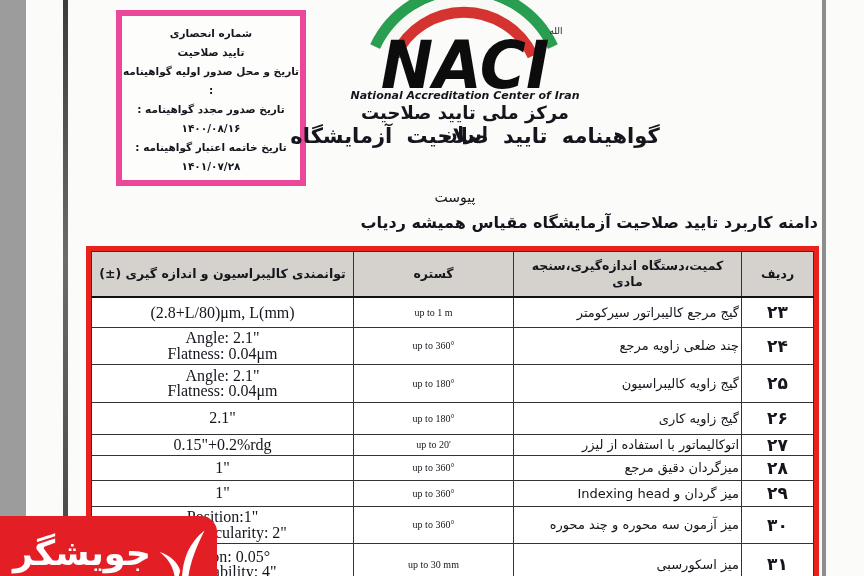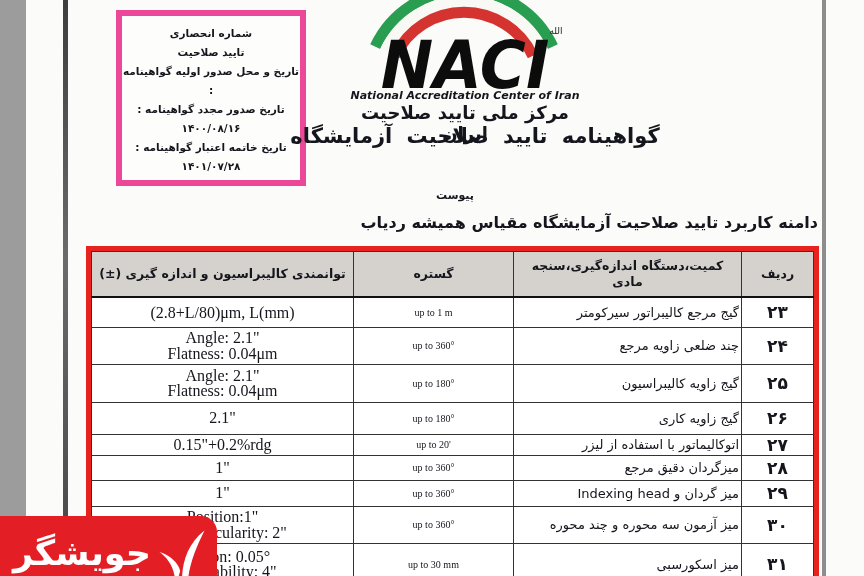--- a/index.html
+++ b/index.html
@@ -19,21 +19,21 @@
   .naci{position:absolute;left:352px;top:30px;width:226px;text-align:center;font-size:66px;
         line-height:72px;font-weight:bold;font-style:italic;transform:scaleX(.95);color:#0c0c0c;z-index:4;}
   .tag-en{position:absolute;left:330px;top:89px;width:270px;text-align:center;font-size:11px;
           font-weight:bold;font-style:italic;line-height:13px;z-index:3;}
   .tag-fa{position:absolute;left:352px;top:102px;width:226px;text-align:center;font-size:18px;
           font-weight:bold;direction:rtl;z-index:3;}
   
   .doc-title{position:absolute;left:160px;right:74px;top:124px;text-align:center;direction:rtl;
              font-size:21px;font-weight:600;word-spacing:7px;z-index:3;}
   .attach{position:absolute;left:92px;right:46px;top:189px;text-align:center;direction:rtl;
-          font-size:11px;font-weight:bold;z-index:3;}
+          font-size:14px;font-weight:normal;z-index:3;}
   .subtitle{position:absolute;left:92px;right:46px;top:213px;direction:rtl;
             font-size:16px;font-weight:bold;z-index:3;}
   
   .table-wrap{position:absolute;left:86px;top:246px;border:5px solid #e8231d;background:#fff;z-index:5;}
   table.scope{border-collapse:collapse;table-layout:fixed;width:722px;direction:rtl;}
   .scope th,.scope td{border:1px solid #333;padding:0 2px;text-align:center;vertical-align:middle;overflow:hidden;}
   .scope thead th{background:#d5d2cd;font-size:12.5px;font-weight:bold;height:44px;
                   border-bottom:2px solid #111;line-height:16px;}
   td.c-no{font-size:17px;font-weight:bold;}
   td.c-dev{font-size:13px;text-align:right;}

